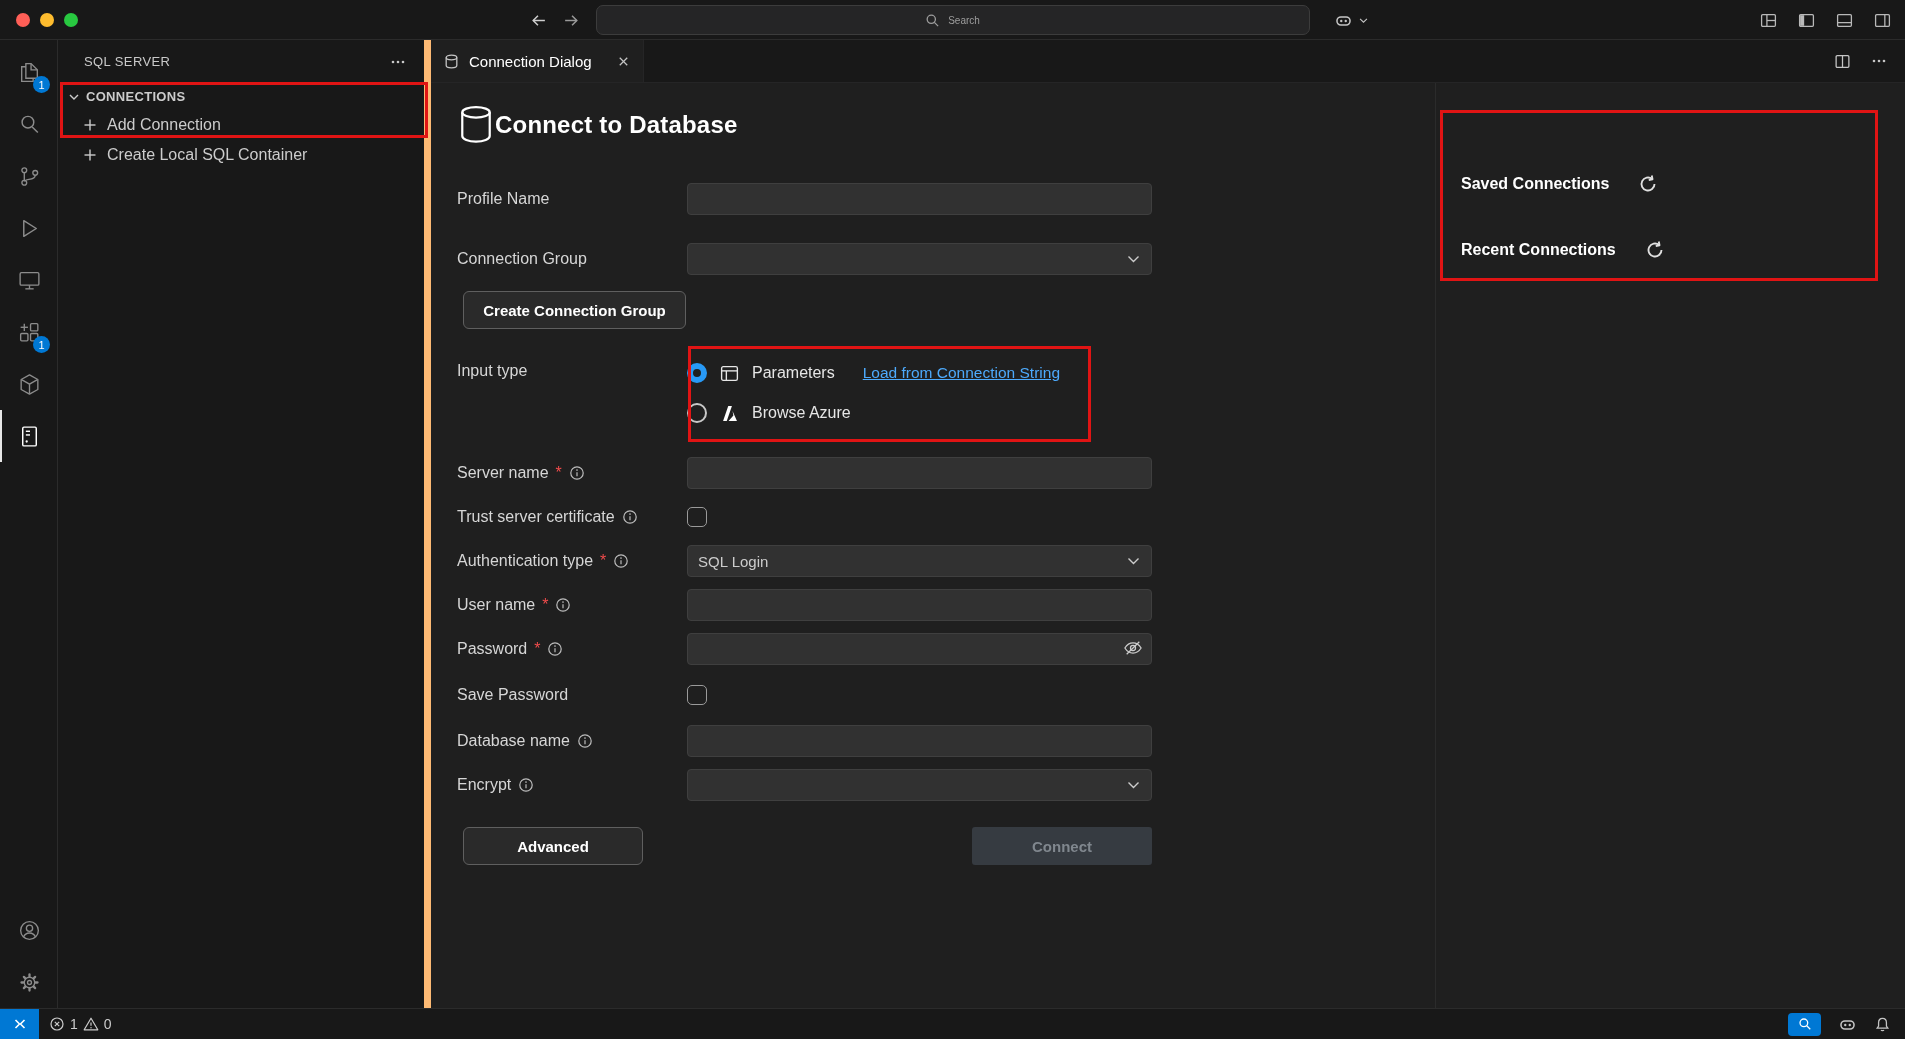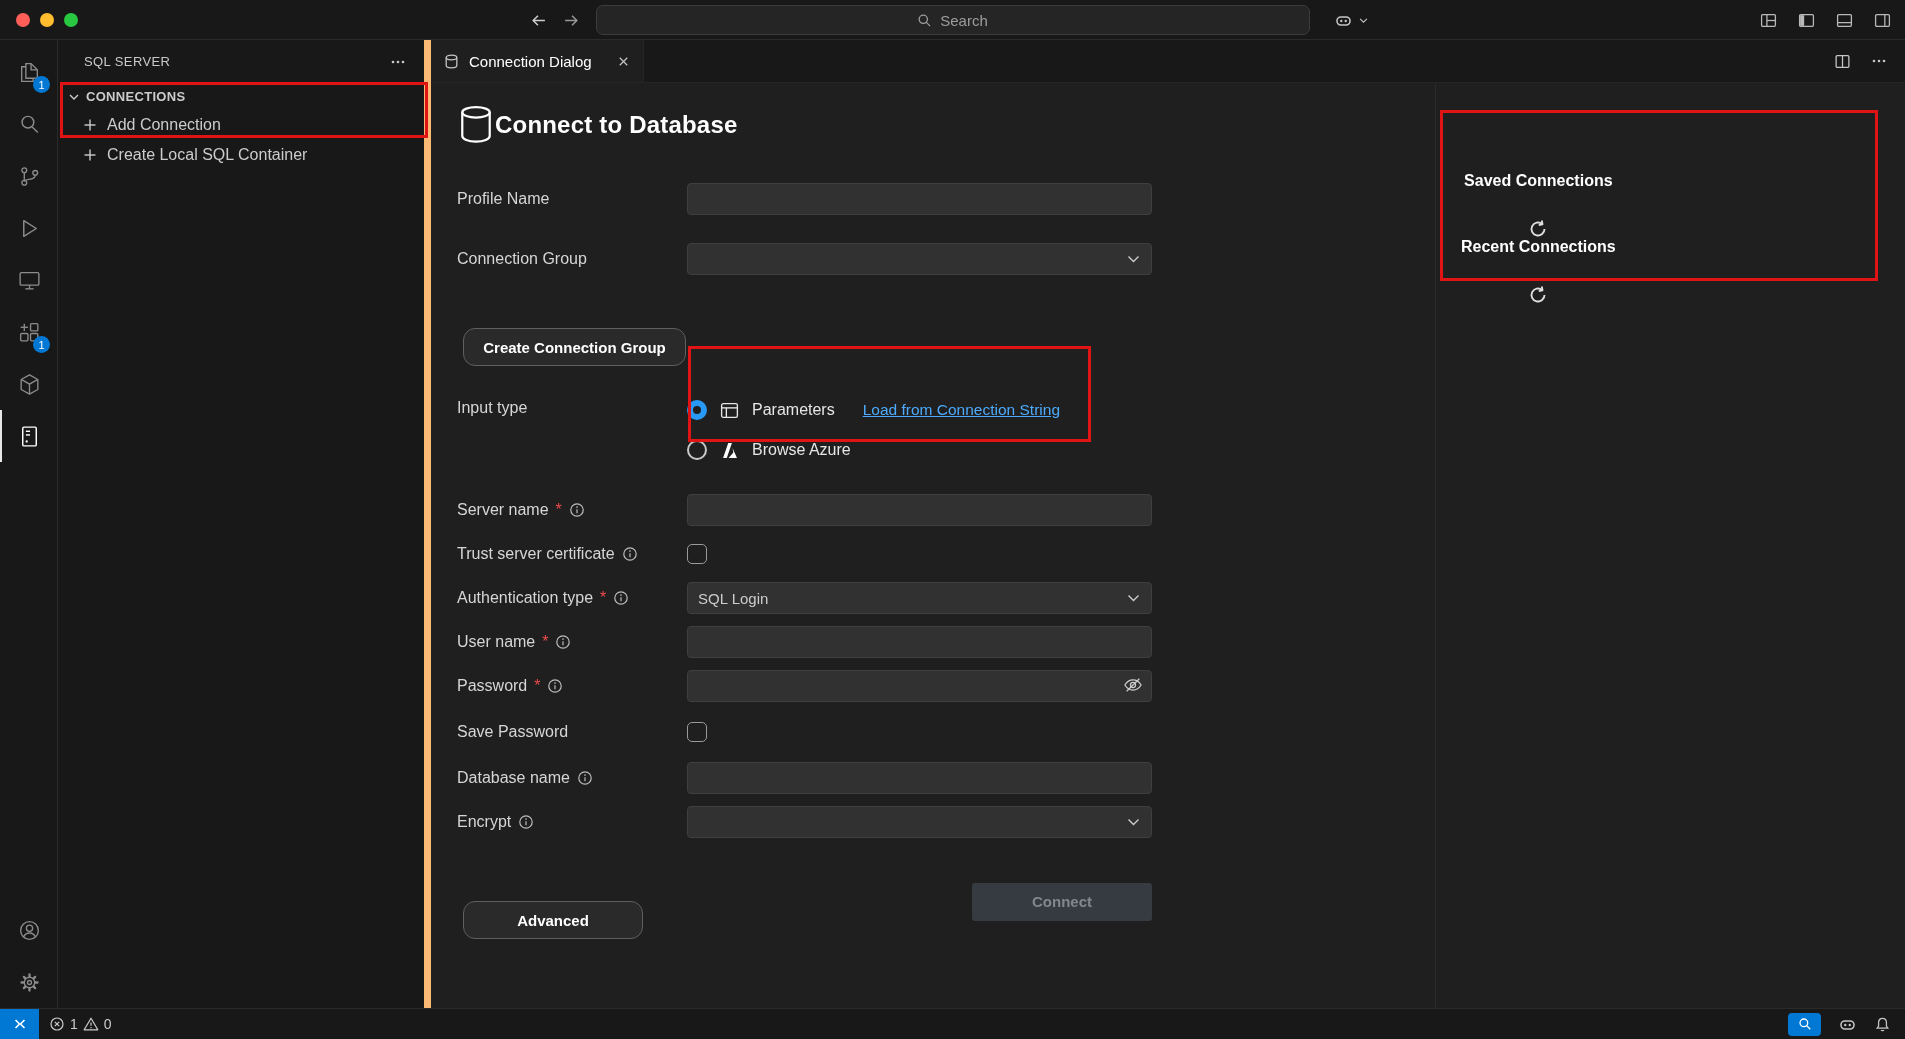--- a/index.html
+++ b/index.html
@@ -10,21 +10,21 @@
 
   
   .titlebar { height:40px; background:#181818; border-bottom:1px solid #2b2b2b; position:relative; flex:none; }
   .traffic { position:absolute; left:16px; top:13px; display:flex; gap:10px; }
   .tl { width:14px; height:14px; border-radius:50%; }
   .tl.red { background:#ff5f57; } .tl.yellow { background:#febc2e; } .tl.green { background:#28c840; }
   .nav-arrows { position:absolute; left:530px; top:0; height:40px; display:flex; align-items:center; gap:16px; color:#cfcfcf; }
   .nav-arrows .dim { color:#9a9a9a; }
   .command-center { position:absolute; left:50%; transform:translateX(-50%); top:5px; width:714px; height:30px;
                     background:#252526; border:1px solid #3c3c3c; border-radius:7px;
-                    display:flex; align-items:center; justify-content:center; gap:8px; color:#9d9d9d; font-size:15px; }
+                    display:flex; align-items:center; justify-content:center; gap:8px; color:#9d9d9d; font-size:10px; }
   .copilot-group { position:absolute; left:1334px; top:0; height:40px; display:flex; align-items:center; gap:5px; color:#c5c5c5; }
   .tb-right { position:absolute; right:14px; top:0; height:40px; display:flex; align-items:center; gap:21px; color:#b9b9b9; }
 
   
   .main { flex:1; display:flex; min-height:0; }
 
   .activitybar { width:58px; background:#181818; border-right:1px solid #2b2b2b; display:flex; flex-direction:column; align-items:stretch; padding-top:6px; flex:none; }
   .ab-item { height:52px; display:flex; align-items:center; justify-content:center; color:#8c8c8c; position:relative; border-left:2px solid transparent; }
   .ab-item.active { color:#ffffff; border-left:2px solid #e7e7e7; }
   .ab-spacer { flex:1; }
@@ -61,36 +61,36 @@
   .info { color:#bdbdbd; display:flex; }
   .ctrl { width:465px; position:relative; }
   .tinput { width:465px; height:32px; background:#313131; border:1px solid #3f3f3f; border-radius:4px;
             color:#cccccc; font-size:15px; padding:0 10px; outline:none; font-family:"Liberation Sans",sans-serif; }
   .select { width:465px; height:32px; background:#313131; border:1px solid #3f3f3f; border-radius:4px;
             display:flex; align-items:center; padding:0 34px 0 10px; color:#cccccc; font-size:15px; position:relative; }
   .select .chev { position:absolute; right:11px; top:11px; color:#cccccc; }
   .eye { position:absolute; right:9px; top:6px; color:#cccccc; }
   .checkbox { width:20px; height:20px; border:1px solid #9a9a9a; border-radius:5px; background:transparent; }
 
-  .btn-secondary { height:38px; background:#2a2a2a; border:1px solid #5f5f5f; border-radius:12px; color:#ffffff;
+  .btn-secondary { height:38px; background:#2a2a2a; border:1px solid #5f5f5f; border-radius:6px; color:#ffffff;
                    font-size:15px; font-weight:700; display:flex; align-items:center; justify-content:center;
-                   font-family:"Liberation Sans",sans-serif;margin-top:37px; }
+                   font-family:"Liberation Sans",sans-serif; }
   .btn-disabled { height:38px; background:#363b41; border:none; border-radius:3px; color:#80878e;
                   font-size:15px; font-weight:700; display:flex; align-items:center; justify-content:center;
                   font-family:"Liberation Sans",sans-serif; }
 
   .radio-row { height:40px; display:flex; align-items:center; gap:12px; }
   .radio { width:20px; height:20px; border-radius:50%; border:2px solid #c8c8c8; flex:none; }
   .radio.selected { border:6px solid #2899f5; }
   .radio-icon { color:#e6e6e6; display:flex; }
   .radio-label { color:#e6e6e6; font-size:16px; }
   .link { color:#4daafc; font-size:15.5px; text-decoration:underline; margin-left:16px; }
 
   .right-panel { position:absolute; left:1030px; top:89px; }
-  .rp-row { display:flex; align-items:center; gap:29px; height:24px; color:#ffffff;flex-direction:column; }
+  .rp-row { display:flex; align-items:center; gap:29px; height:24px; color:#ffffff; }
   .rp-row + .rp-row { margin-top:42px; }
   .rp-title { font-size:16px; font-weight:700; }
   .rp-refresh { color:#e0e0e0; display:flex; }
 
   
   .statusbar { height:31px; background:#181818; border-top:1px solid #2b2b2b; display:flex; align-items:center;
                color:#cccccc; font-size:14px; flex:none; }
   .remote { width:39px; height:100%; background:#0078d4; color:#ffffff; display:flex; align-items:center; justify-content:center; }
   .problems { display:flex; align-items:center; gap:5px; margin-left:10px; }
   .sb-right { margin-left:auto; display:flex; align-items:center; gap:17px; padding-right:14px; }

